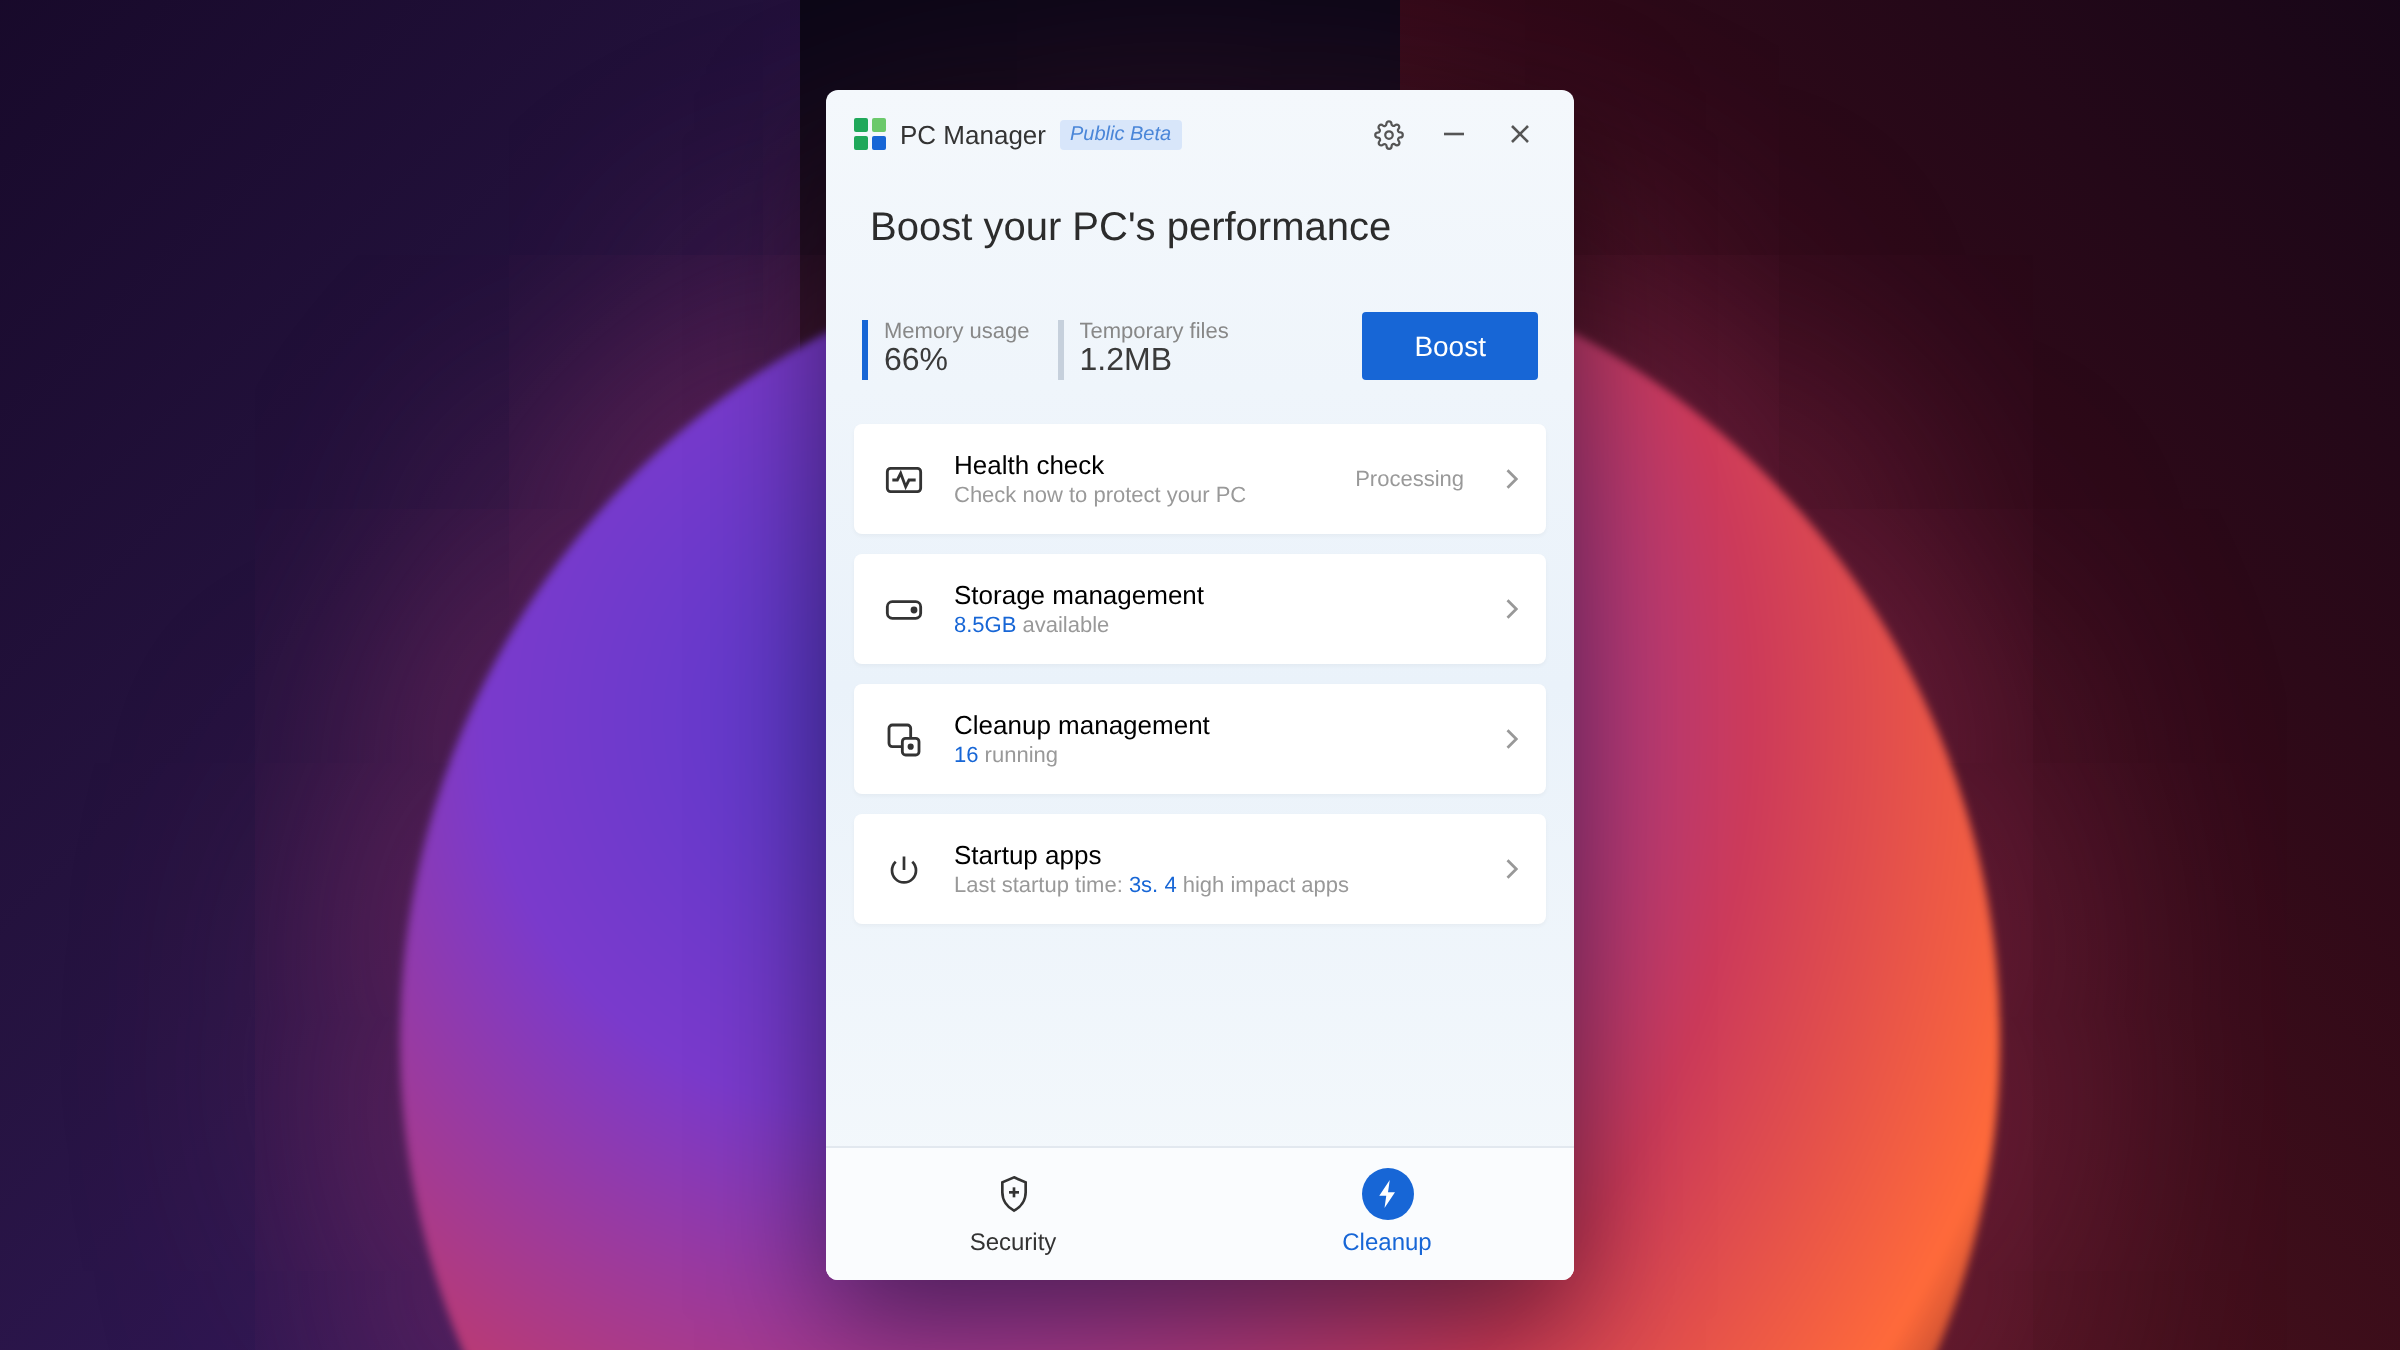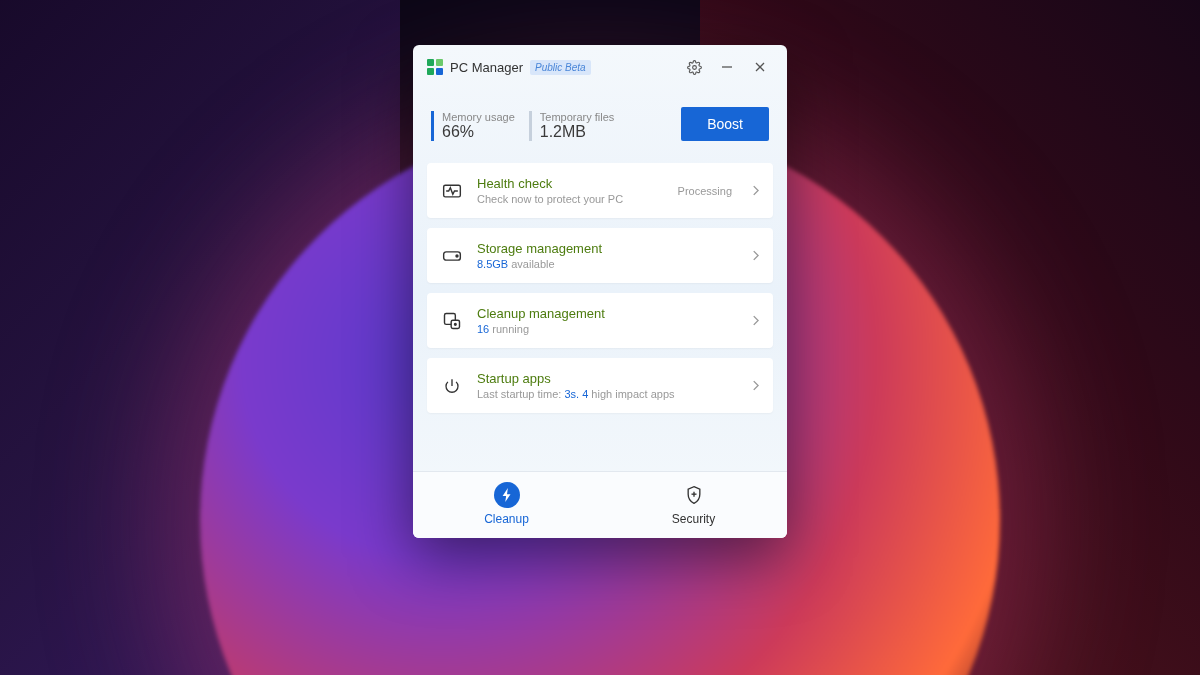--- a/index.html
+++ b/index.html
@@ -38,21 +38,21 @@
       right: 0;
       top: 0;
       background: linear-gradient(225deg, #1a0618 0%, #3a0a18 40%, #6a1a20 100%);
       opacity: 0.8;
     }
     .window {
       position: absolute;
       left: 413px;
       top: 45px;
       width: 374px;
-      height: 493px;
+      height: 595px;
       background: linear-gradient(180deg, #f4f8fc 0%, #eaf2fa 50%, #f5f9fc 100%);
       border-radius: 6px;
       box-shadow: 0 20px 60px rgba(0,0,0,0.5);
       display: flex;
       flex-direction: column;
     }
     .titlebar {
       display: flex;
       align-items: center;
       padding: 10px 14px 6px;
@@ -78,21 +78,21 @@
     .stats-row { display: flex; align-items: flex-end; padding: 22px 18px 16px; gap: 14px; }
     .stat { border-left: 3px solid #1766d6; padding-left: 8px; }
     .stat.secondary { border-left-color: #c6d0dc; }
     .stat-label { font-size: 11px; color: #888; }
     .stat-value { font-size: 16px; color: #3a3a3a; }
     .boost-btn { margin-left: auto; background: #1766d6; color: #fff; border: none; padding: 9px 26px; font-size: 14px; border-radius: 2px; cursor: pointer; }
     .cards { padding: 6px 14px; display: flex; flex-direction: column; gap: 10px; flex: 1; }
     .card { background: #fff; border-radius: 4px; padding: 13px 14px; display: flex; align-items: center; gap: 14px; cursor: pointer; box-shadow: 0 1px 2px rgba(0,0,0,0.04); }
     .card-icon { width: 22px; display: flex; align-items: center; justify-content: center; color: #333; }
     .card-body { flex: 1; }
-    .card-title { font-size: 13px; color: #4d7c0f; }
+    .card-title { font-size: 13px; color: #000000; }
     .card-sub { font-size: 11px; color: #999; margin-top: 2px; }
     .card-sub .accent { color: #1766d6; font-weight: 500; }
     .card-status { font-size: 11px; color: #999; margin-right: 6px; }
     .chev { color: #999; }
     .bottom-tabs { display: flex; border-top: 1px solid #e2e8ef; background: #fafcfe; border-radius: 0 0 6px 6px; }
     .tab { flex: 1; display: flex; flex-direction: column; align-items: center; padding: 10px 0 12px; gap: 4px; cursor: pointer; }
     .tab-icon-active { width: 26px; height: 26px; border-radius: 50%; background: #1766d6; display: flex; align-items: center; justify-content: center; color: #fff; }
     .tab-icon { width: 26px; height: 26px; display: flex; align-items: center; justify-content: center; color: #333; }
     .tab-label { font-size: 12px; }
     .tab.active .tab-label { color: #1766d6; }
@@ -135,20 +135,21 @@
     <div class="tb-btn">
       <span>
         <svg width="12" height="12" viewBox="0 0 12 12">
             <line x1="2" y1="2" x2="10" y2="10" stroke="currentColor" stroke-width="1.3"></line>
             <line x1="10" y1="2" x2="2" y2="10" stroke="currentColor" stroke-width="1.3"></line>
           </svg>
       </span>
     </div>
   </div>
 
+  <div class="headline">Boost your PC's performance</div>
 
   <div class="stats-row">
     <div class="stat">
       <div class="stat-label">Memory usage</div>
       <div class="stat-value">66%</div>
     </div>
     <div class="stat secondary">
       <div class="stat-label">Temporary files</div>
       <div class="stat-value">1.2MB</div>
     </div>
@@ -227,33 +228,33 @@
       <span class="chev">
           <svg width="7" height="11" viewBox="0 0 8 12" fill="none" stroke="currentColor" stroke-width="1.6">
             <path d="M2 1l5 5-5 5"></path>
           </svg>
         </span>
     </div>
 
   </div>
 
   <div class="bottom-tabs">
-    <div class="tab active">
-      <div class="tab-icon-active">
-        <svg width="12" height="14" viewBox="0 0 12 16" fill="currentColor">
-            <path d="M7 0L1 9h4l-1 7 6-9H6l1-7z"></path>
-          </svg>
-      </div>
-      <span class="tab-label">Cleanup</span>
-    </div>
     <div class="tab">
       <div class="tab-icon">
         <svg width="18" height="20" viewBox="0 0 20 24" fill="none" stroke="currentColor" stroke-width="1.6">
             <path d="M10 2l7 3v6c0 5-3 9-7 11-4-2-7-6-7-11V5l7-3z"></path>
             <line x1="10" y1="8" x2="10" y2="14"></line>
             <line x1="7" y1="11" x2="13" y2="11"></line>
           </svg>
       </div>
       <span class="tab-label">Security</span>
     </div>
+    <div class="tab active">
+      <div class="tab-icon-active">
+        <svg width="12" height="14" viewBox="0 0 12 16" fill="currentColor">
+            <path d="M7 0L1 9h4l-1 7 6-9H6l1-7z"></path>
+          </svg>
+      </div>
+      <span class="tab-label">Cleanup</span>
+    </div>
   </div>
 
 </div>
 
 </body></html>

